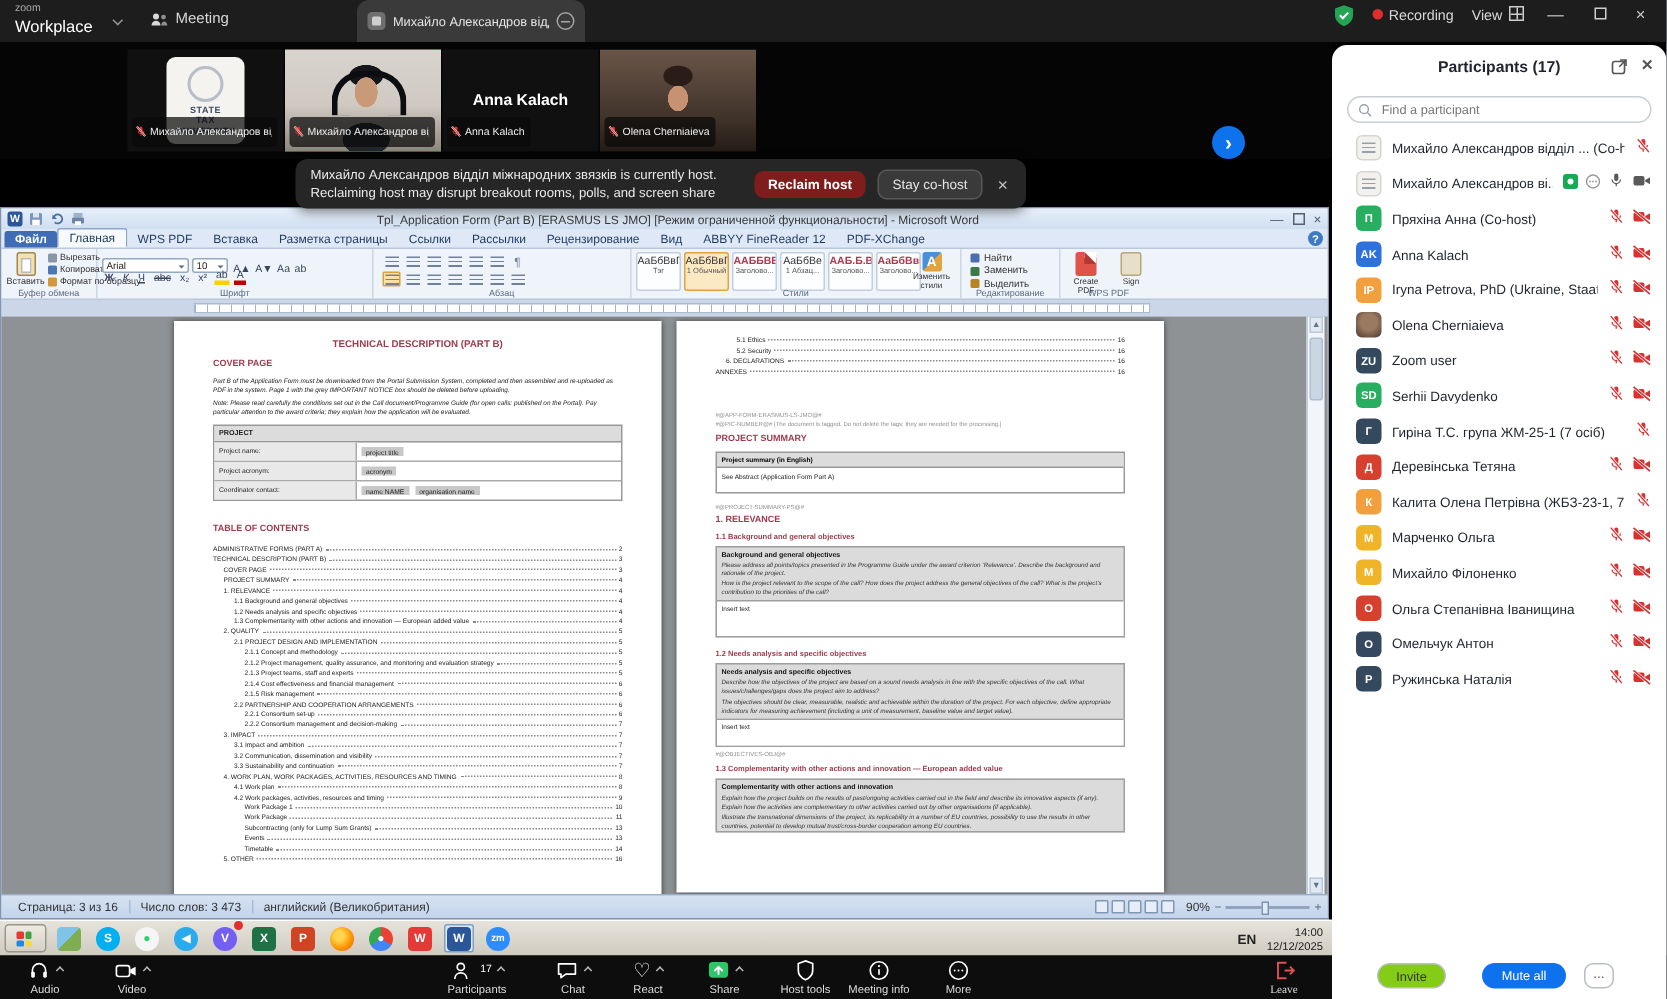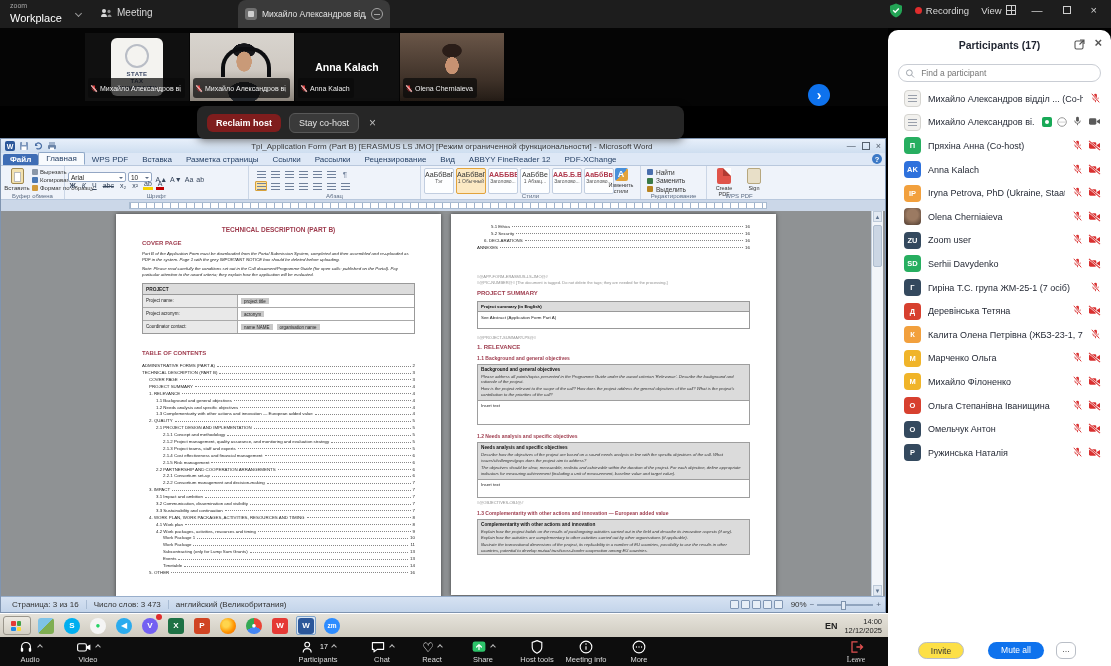--- a/index.html
+++ b/index.html
@@ -175,21 +175,21 @@
   .psearch input{border:none;outline:none;font-size:8.5px;color:#333;width:100%;font-family:inherit;background:transparent}
   .plist{position:absolute;left:0;right:0;top:57px}
   .prow{height:23.6px;display:flex;align-items:center;padding:0 10px 0 16px;gap:7px}
   .pav{width:17px;height:17px;border-radius:4px;flex:none;display:flex;align-items:center;justify-content:center;color:#fff;font-size:7.5px;font-weight:bold}
   .pav.logo{background:#F2F1EE;border:1px solid #D5D4D0;position:relative}
   .pav.logo::after{content:"";position:absolute;left:3px;right:3px;top:4px;height:8px;
       background:repeating-linear-gradient(#9aa0ab 0 1px,transparent 1px 3px)}
   .pnm{flex:1;font-size:9px;color:#1F2430;white-space:nowrap;overflow:hidden}
   .pics{display:flex;gap:5px;align-items:center;flex:none}
   .pfoot{position:absolute;left:0;right:0;bottom:5px;height:20px}
-  .inv{position:absolute;left:30px;top:1px;width:46px;height:17px;border:1px solid #B9BEC6;border-radius:9px;background:#fde047;font-size:8.5px;color:#333;text-align:center;line-height:16px}
+  .inv{position:absolute;left:30px;top:1px;width:46px;height:17px;border:1px solid #B9BEC6;border-radius:9px;background:#84cc16;font-size:8.5px;color:#333;text-align:center;line-height:16px}
   .muteall{position:absolute;left:100px;top:1px;width:56px;height:17px;border-radius:9px;background:#0E72ED;font-size:8.5px;color:#fff;text-align:center;line-height:17px}
   .pmore{position:absolute;left:168px;top:1px;width:20px;height:17px;border:1px solid #B9BEC6;border-radius:6px;text-align:center;line-height:13px;color:#555;font-size:9px}
 </style>
 </head>
 <body>
 
 <div class="topbar">
   <div class="zw">
     <span class="zs">zoom</span>
     <span class="wl">Workplace</span>
@@ -276,20 +276,21 @@
             <line x1="2.3" y1="1.6" x2="11.8" y2="12.6" stroke="#fff" stroke-width="2.4"></line>
             <line x1="2.3" y1="1.6" x2="11.8" y2="12.6" stroke="#D93030" stroke-width="1.2"></line>
           </svg></span>
         <span class="pname">Olena Cherniaieva</span>
       </div>
     </div>
   </div>
 <div class="nextbtn" style="top:84px">›</div>
 
 <div class="banner">
+  <div class="btext">Михайло Александров відділ міжнародних звязків is currently host. Reclaiming host may disrupt breakout rooms, polls, and screen share</div>
   <div class="bbtn breclaim">Reclaim host</div>
   <div class="bbtn bstay">Stay co-host</div>
   <div class="bclose">×</div>
 </div>
 
 <div class="word">
   <div class="wtitle">
     <span class="wlogo">W</span>
     <svg class="qat" viewBox="0 0 10 10">
         <rect x="1" y="1" width="8" height="8" rx="1" fill="#7C97BD"></rect>

